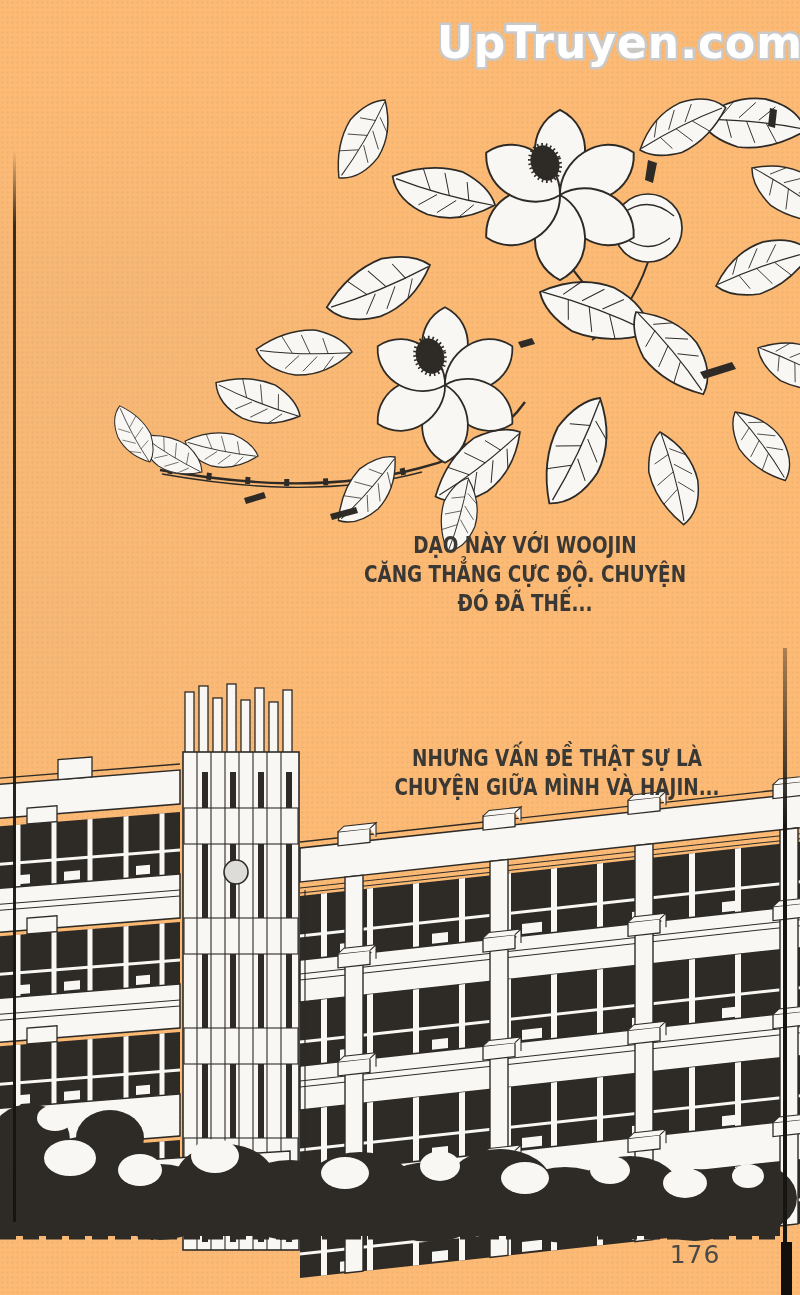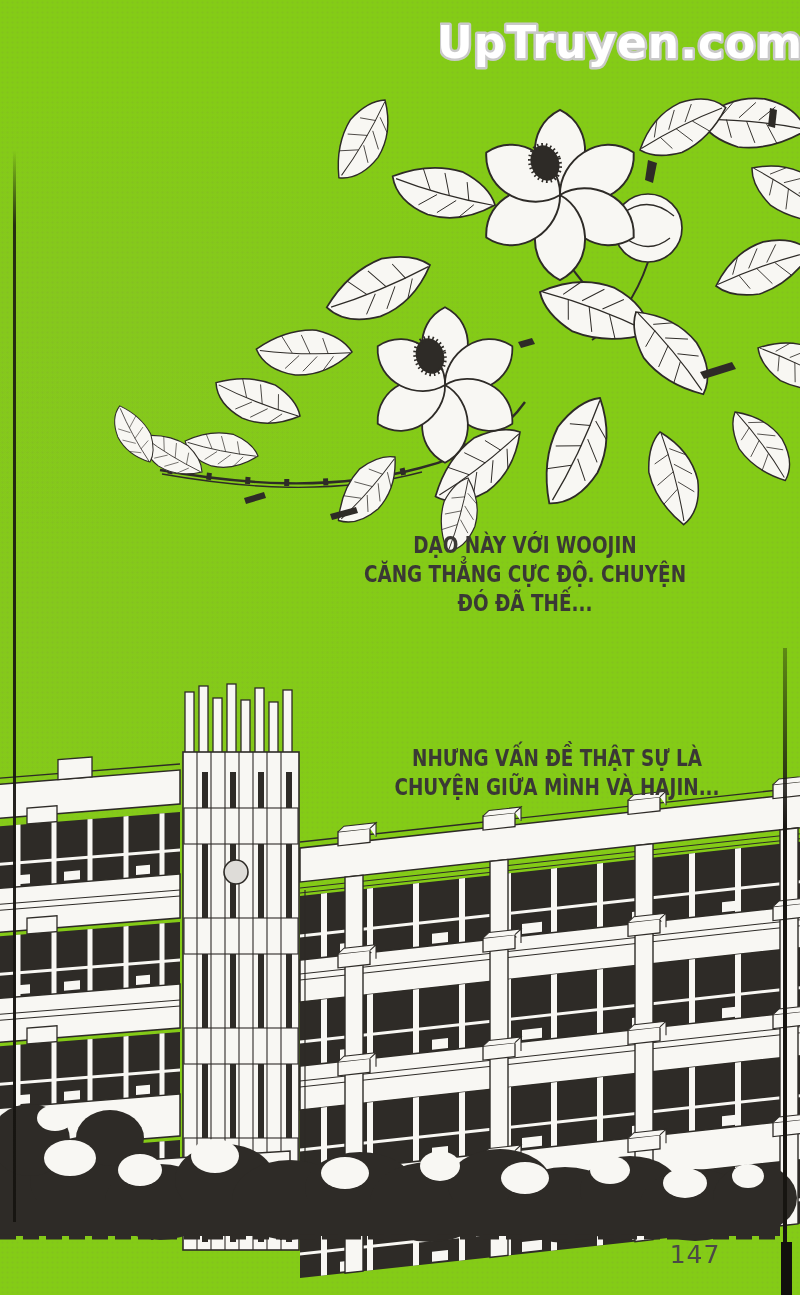--- a/index.html
+++ b/index.html
@@ -1,20 +1,20 @@
 <!DOCTYPE html>
 <html><head>
 <meta charset="utf-8">
 <style>
   * { margin:0; padding:0; box-sizing:border-box; }
   html,body { width:800px; height:1295px; }
   body { font-family:"DejaVu Sans", sans-serif; background:#fff; }
   .page {
     position:relative; width:800px; height:1295px;
-    background:#84cc16; overflow:hidden;
+    background:#fdba74; overflow:hidden;
   }
   .noise {
     position:absolute; inset:0; pointer-events:none;
     background-image:
       radial-gradient(620px 320px at 12% 24%, rgba(150,145,132,.07), transparent 70%),
       radial-gradient(520px 420px at 6% 48%, rgba(150,145,132,.06), transparent 70%),
       radial-gradient(rgba(120,115,100,.08) 1px, transparent 1.3px);
     background-size:auto, auto, 5px 5px;
   }
   .watermark-svg { position:absolute; left:440px; top:8px; z-index:6; }
@@ -266,14 +266,14 @@
       <ellipse cx="685" cy="543" rx="22" ry="15"></ellipse>
       <ellipse cx="748" cy="536" rx="16" ry="12"></ellipse>
       <ellipse cx="55" cy="478" rx="18" ry="13"></ellipse>
     </g>
   </svg>
 
   <div class="scan-edge-left"></div>
   <div class="scan-edge-right-thin"></div>
   <div class="scan-edge-right-thick"></div>
 
-  <div class="page-number">147</div>
+  <div class="page-number">176</div>
 </div>
 
 </body></html>

